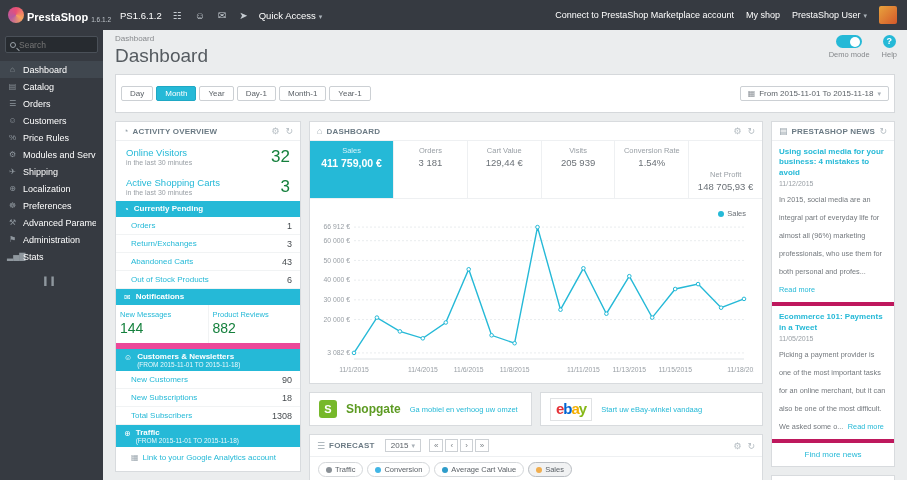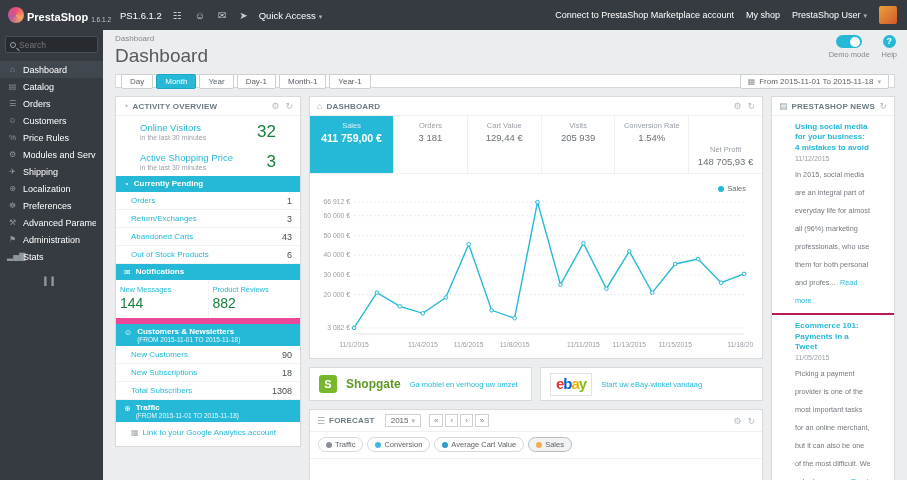--- a/index.html
+++ b/index.html
@@ -49,41 +49,41 @@
   .head-right { position:absolute; right:10px; top:5px; display:flex; gap:12px; }
   .demo-col,.help-col { display:flex; flex-direction:column; align-items:center; gap:2px; }
   .toggle { width:26px; height:13px; border-radius:8px; background:#25b9d7; position:relative; cursor:pointer; }
   .knob { position:absolute; top:1.5px; right:2px; width:10px; height:10px; border-radius:50%; background:#fff; }
   .tiny-label { font-size:7.5px; color:#86898c; }
   .help-icon { width:13px; height:13px; border-radius:50%; background:#25b9d7; color:#fff;
                font-size:9px; font-weight:bold; text-align:center; line-height:13px; cursor:pointer; }
   .help-icon::before { content:"?"; }
 
   .filter-bar { margin:0 12px; background:#fff; border:1px solid #d5d8db; display:flex;
-                align-items:center; gap:3px; padding:0 5px; height:14px; }
+                align-items:center; gap:3px; padding:0 5px; height:39px; }
   .fbtn { font-size:8px; padding:2px 8px; border:1px solid #ccd0d4; background:#fff; color:#5b6167; border-radius:2px; }
   .fbtn.active { background:#25b9d7; border-color:#1fa8c4; color:#fff; }
   .date-btn { margin-left:auto; display:flex; align-items:center; gap:4px; font-size:8px; color:#5b6167;
               border:1px solid #ccd0d4; background:#fff; padding:2px 7px; border-radius:2px; }
   .cal-icon { font-size:8px; color:#8a9096; }
 
   .cols { display:flex; align-items:flex-start; gap:8px; margin:8px 12px 0; }
   .col-left { flex:none; width:186px; }
   .col-mid  { flex:1; min-width:0; }
   .col-right{ flex:none; width:124px; }
 
   .panel { background:#fff; border:1px solid #d8dbde; margin-bottom:8px; }
   .panel-h { display:flex; align-items:center; gap:4px; padding:4px 7px; border-bottom:1px solid #eef0f2; }
   .ph-icon { font-size:9px; color:#9aa5ad; }
   .ph-title { font-size:8px; font-weight:bold; color:#6b7a84; letter-spacing:.2px; }
   .ph-actions { margin-left:auto; display:flex; gap:6px; }
   .ph-actions span { color:#b4bcc2; font-size:9px; cursor:pointer; }
 
   
-  .stat { display:flex; padding:6px 24px 4px; align-items:flex-start; }
+  .stat { display:flex; padding:6px 10px 4px; align-items:flex-start; }
   .stat-left { flex:1; }
   .stat-label { color:#25b9d7; font-size:9.5px; display:block; }
   .stat-sub { font-size:7px; color:#9aa0a6; margin-top:1px; }
   .stat-value { font-size:17px; font-weight:300; color:#15803d; }
   .cyan-h { background:#25b9d7; color:#fff; padding:3px 8px; display:flex; gap:5px; align-items:flex-start; }
   .cyan-h .ch-icon { font-size:8px; margin-top:1px; }
   .ch-title { font-size:8px; font-weight:bold; display:block; }
   .ch-sub { font-size:6.5px; font-weight:normal; display:block; opacity:.9; }
   .rowline { display:flex; align-items:center; padding:3.5px 8px 3.5px 15px; border-bottom:1px solid #f1f3f4; }
   .rowline a { color:#25b9d7; font-size:8px; flex:1; }
@@ -128,21 +128,21 @@
              border:1px solid #ccd0d4; background:#fff; padding:1px 5px; margin-left:6px; }
   .fc-nav { display:flex; gap:2px; margin-left:4px; }
   .fc-nav button { font-size:8px; border:1px solid #ccd0d4; background:#fff; color:#7b8187; padding:0 4px; line-height:11px; }
   .fc-legend { display:flex; gap:4px; padding:5px 8px 6px; border-bottom:1px solid #eef0f2; }
   .fc-pill { display:flex; align-items:center; gap:3px; font-size:7.5px; color:#5b6167;
              border:1px solid #d4d7da; border-radius:9px; padding:2px 7px; background:#fff; }
   .fc-pill.active { background:#f1f2f3; border-color:#b9bdc2; }
   .fc-body { height:60px; }
 
   
-  .news-item { padding:6px 23px; border-bottom:2px solid #be185d; }
+  .news-item { padding:6px 7px; border-bottom:4px solid #be185d; }
   .news-title { color:#25b9d7; font-size:8px; font-weight:bold; line-height:1.3; display:block; }
   .news-date { font-size:7px; color:#9aa0a6; display:block; margin:2px 0 1px; }
   .news-body { font-size:7.3px; color:#74797e; line-height:1.35; }
   .read-more { color:#25b9d7; font-size:7.3px; }
   .find-more { display:block; text-align:center; padding:7px 4px; color:#25b9d7; font-size:8px; }
   .tips-top { display:flex; gap:5px; padding:6px 7px 2px; }
   .tips-headline { flex:1; font-size:8.5px; font-weight:bold; color:#474c50; line-height:1.3; }
   .ingenico { text-align:right; flex:none; width:52px; }
   .ing-name { display:block; font-size:10px; font-weight:bold; color:#2e2e60; letter-spacing:-.3px; }
 </style>
@@ -280,21 +280,21 @@
         </header>
         <div class="stat">
           <div class="stat-left">
             <a class="stat-label">Online Visitors</a>
             <div class="stat-sub">in the last 30 minutes</div>
           </div>
           <span class="stat-value">32</span>
         </div>
         <div class="stat">
           <div class="stat-left">
-            <a class="stat-label">Active Shopping Price</a>
+            <a class="stat-label">Active Shopping Carts</a>
             <div class="stat-sub">in the last 30 minutes</div>
           </div>
           <span class="stat-value">3</span>
         </div>
 
         <div class="cyan-h">
           <span class="ch-icon">◔</span>
           <span>
               <span class="ch-title">Currently Pending</span>
             </span>

